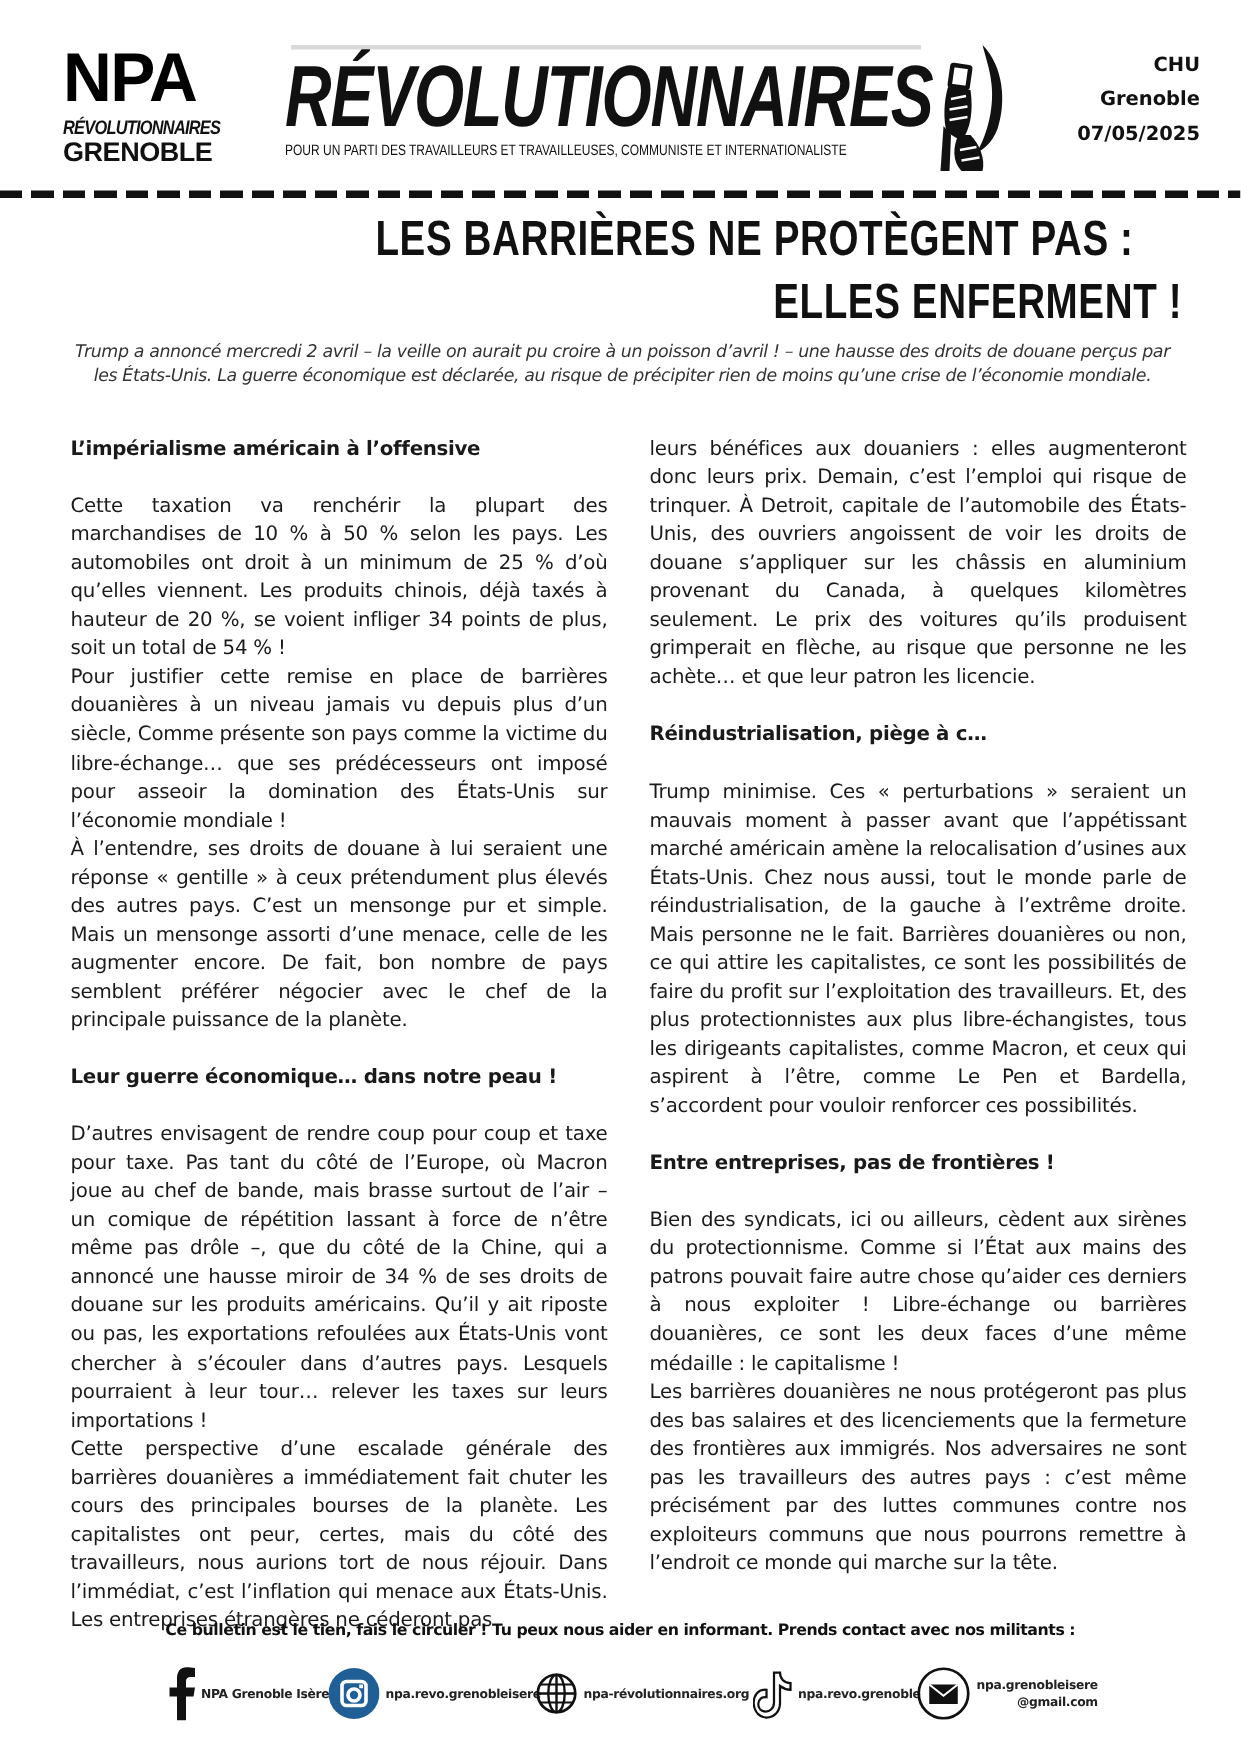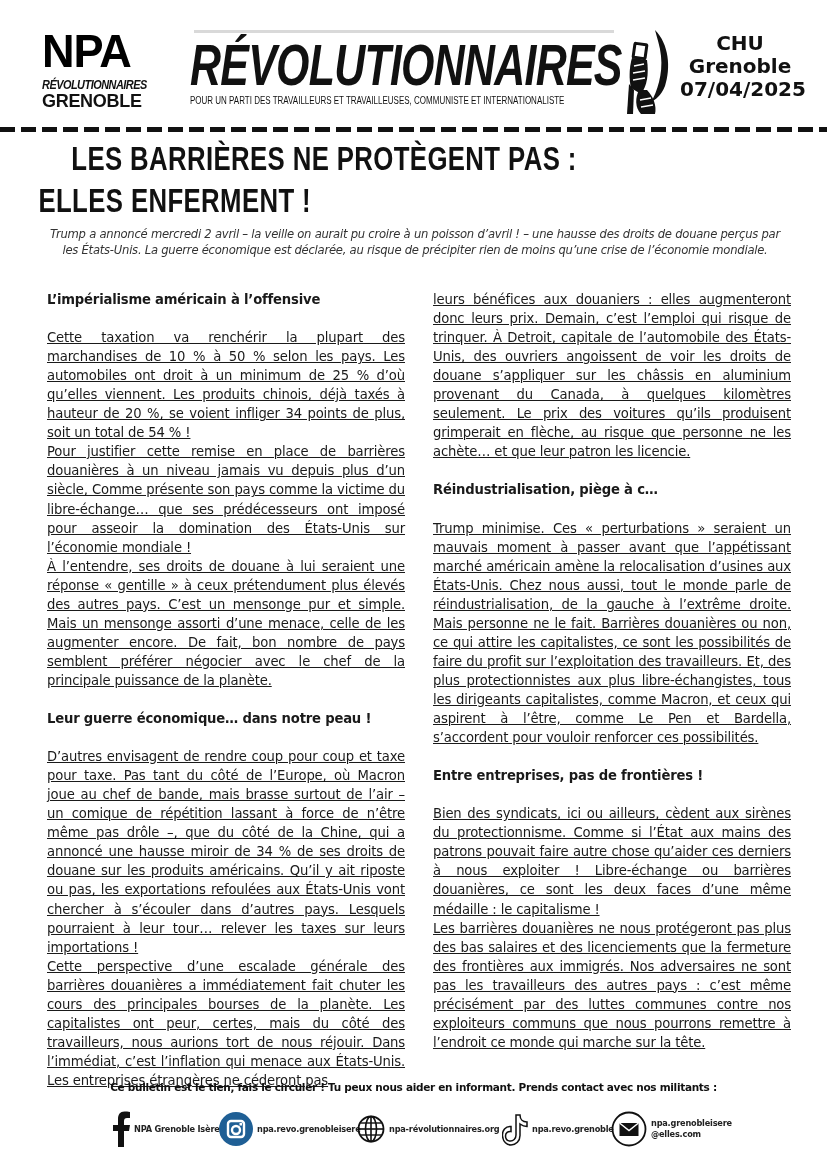--- a/index.html
+++ b/index.html
@@ -11,50 +11,50 @@
   .npa-rev { font-family: "Liberation Sans", sans-serif; font-weight: bold; font-style: italic; font-size: 13px; line-height: 14px; letter-spacing: -0.6px; transform: scaleX(0.84); transform-origin: left; white-space: nowrap; margin-top: 4px; }
   .npa-gre { font-family: "Liberation Sans", sans-serif; font-weight: 900; font-size: 18px; line-height: 19px; letter-spacing: -0.3px; white-space: nowrap; }
 
   .rev-block { position: absolute; left: 190px; top: 30px; width: 425px; }
   .rev-topline { height: 3px; background: #d9d9d9; margin-left: 4px; width: 420px; }
   .rev-title { font-family: "Liberation Sans", sans-serif; font-weight: 900; font-style: italic; font-size: 58px; line-height: 60px; letter-spacing: -1px; color: #111; transform: scaleX(0.74); transform-origin: left; white-space: nowrap; margin-top: 2px; }
   .rev-sub { font-family: "Liberation Sans", sans-serif; font-size: 10px; line-height: 12px; color: #111; transform: scaleX(0.8); transform-origin: left; white-space: nowrap; margin-top: 0px; letter-spacing: 0px; }
 
   .fist-icon { position: absolute; left: 625px; top: 28px; width: 48px; height: 88px; }
 
-  .edition { position: absolute; left: 680px; top: 32px; width: 120px; text-align: center; font-family: "DejaVu Sans", sans-serif; font-weight: bold; font-size: 20px; line-height: 23px; color: #111; }
+  .edition { position: absolute; left: 680px; top: 32px; width: 120px; text-align: right; font-family: "DejaVu Sans", sans-serif; font-weight: bold; font-size: 13px; line-height: 23px; color: #111; }
 
   .dash-rule { position: absolute; left: 0; top: 127px; width: 827px; height: 5px;
     background: repeating-linear-gradient(90deg, #111 0 15px, transparent 15px 21px); }
 
-  .headline { position: absolute; left: 0; top: 138px; width: 827px; text-align: left;
+  .headline { position: absolute; left: 0; top: 138px; width: 827px; text-align: right;
     font-family: "Liberation Sans", sans-serif; font-weight: bold; font-size: 33px; line-height: 42px; color: #111; }
   .headline span { display: inline-block; transform: scaleX(0.78); transform-origin: center; white-space: nowrap; letter-spacing: 0.5px; }
 
   .chapo { position: absolute; left: 45px; top: 226px; width: 740px; text-align: center;
     font-family: "DejaVu Sans", sans-serif; font-style: italic; font-weight: 300; font-size: 11.6px; line-height: 16px; color: #333; letter-spacing: -0.25px; }
 
   .col { position: absolute; top: 290px; width: 358px; font-family: "DejaVu Sans", sans-serif; font-size: 13.2px; line-height: 19.05px; color: #1a1a1a; text-align: justify; letter-spacing: -0.15px; }
   .col-left { left: 47px; }
   .col-right { left: 433px; }
-  .col p { margin: 0; text-decoration: underline; }
+  .col p { margin: 0; }
   .col h3 { margin: 0; font-size: 13.2px; line-height: 19.05px; font-weight: bold; letter-spacing: -0.2px; }
   .gap { height: 19.05px; }
 
   .footer-line { position: absolute; left: 0; top: 1080px; width: 827px; text-align: center; font-family: "DejaVu Sans", sans-serif; font-weight: bold; font-size: 10.5px; line-height: 14px; letter-spacing: -0.3px; }
 
   .contacts { position: absolute; left: 112px; top: 1106px; width: 640px; height: 46px; }
   .contact { position: absolute; top: 0; height: 46px; display: flex; align-items: center; font-family: "DejaVu Sans", sans-serif; font-weight: bold; font-size: 8.2px; color: #222; letter-spacing: -0.2px; white-space: nowrap; }
   .c-fb { left: 0; }
   .c-ig { left: 107px; }
   .c-web { left: 245px; }
   .c-tt { left: 390px; }
   .c-mail { left: 499px; }
   .contact .ic { margin-right: 4px; display: inline-block; }
-  .mail-text { text-align: left; line-height: 11px; }
+  .mail-text { text-align: right; line-height: 11px; }
 </style>
 </head>
 <body>
 
 <header class="masthead">
   <div class="npa-logo">
     <div class="npa-big">NPA</div>
     <div class="npa-rev">RÉVOLUTIONNAIRES</div>
     <div class="npa-gre">GRENOBLE</div>
   </div>
@@ -71,21 +71,21 @@
     <path d="M7 30 C4 40 4 52 6 60 L16 66 C22 58 24 46 22 32 Z" fill="#111"></path>
     <path d="M9 38 L19 36 M8 45 L20 43 M8 52 L20 50" stroke="#fff" stroke-width="1.6"></path>
     <path d="M14 62 C10 70 10 80 16 86 L30 86 C32 78 28 68 22 62 Z" fill="#111"></path>
     <path d="M15 72 L26 70 M16 79 L28 77" stroke="#fff" stroke-width="1.6"></path>
     <path d="M4 56 L2 86 L8 86 L9 62 Z" fill="#111"></path>
   </svg>
 
   <div class="edition">
     <div>CHU</div>
     <div>Grenoble</div>
-    <div>07/04/2025</div>
+    <div>07/05/2025</div>
   </div>
 </header>
 
 <div class="dash-rule"></div>
 
 <h1 class="headline" style="margin:0;">
   <span>LES BARRIÈRES NE PROTÈGENT PAS :</span><br>
   <span>ELLES ENFERMENT !</span>
 </h1>
 
@@ -153,16 +153,16 @@
     <span>npa.revo.grenoble</span>
   </div>
   <div class="contact c-mail">
     <svg class="ic" width="36" height="36" viewBox="0 0 36 36">
       <circle cx="18" cy="18" r="16.5" fill="none" stroke="#111" stroke-width="1.8"></circle>
       <rect x="8.5" y="12" width="19" height="13" fill="#111"></rect>
       <path d="M8.5 12 L18 19.5 L27.5 12" fill="none" stroke="#fff" stroke-width="1.4"></path>
     </svg>
     <span class="mail-text">
       <span>npa.grenobleisere</span><br>
-      <span>@elles.com</span>
+      <span>@gmail.com</span>
     </span>
   </div>
 </div>
 
 </body></html>

